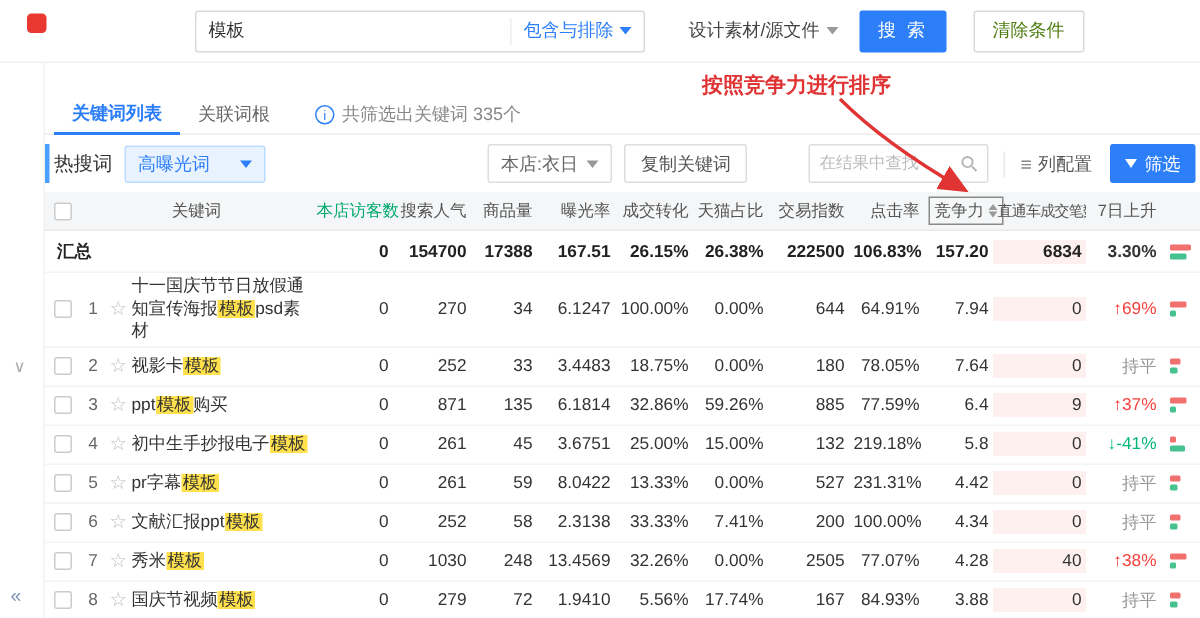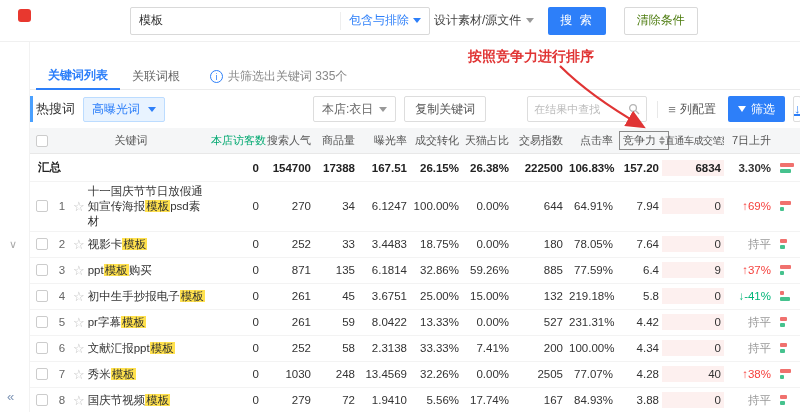--- a/index.html
+++ b/index.html
@@ -6,21 +6,21 @@
   html,body{background:#fff}
   body{font-family:"Liberation Sans","DejaVu Sans",sans-serif;font-size:12px;color:#333}
   .page{position:relative;width:800px;height:412px;background:#fff;overflow:hidden}
 
   
   .topbar{position:relative;height:42px;border-bottom:1px solid #f0f0f0;display:flex;align-items:center;padding-left:130px}
   .logo-chip{position:absolute;left:18px;top:9px;width:13px;height:13px;border-radius:3px;background:#e8382f}
   .searchbox{display:flex;align-items:center;width:300px;height:28px;border:1px solid #d9d9d9;border-radius:2px;background:#fff}
   .kw-input{flex:1;border:none;outline:none;padding:0 8px;font-size:12px;color:#333;font-family:inherit;min-width:0}
   .inc-exc{display:flex;align-items:center;gap:4px;padding:0 8px;color:#2d7ff9;border-left:1px solid #eee;height:18px;cursor:pointer;white-space:nowrap}
-  .cat-select{display:flex;align-items:center;gap:5px;margin-left:4px;color:#444;cursor:pointer;white-space:nowrap}
+  .cat-select{display:flex;align-items:center;gap:5px;margin-left:29px;color:#444;cursor:pointer;white-space:nowrap}
   .caret{width:0;height:0;border-left:4px solid transparent;border-right:4px solid transparent;border-top:5px solid #999;display:inline-block}
   .caret.blue{border-top-color:#2d7ff9}
   .btn-search{margin-left:14px;height:28px;padding:0 12px;background:#2d7ff9;color:#fff;border:none;border-radius:2px;font-size:12px;letter-spacing:2px;cursor:pointer;font-family:inherit}
   .btn-clear{margin-left:18px;height:28px;padding:0 12px;background:#fff;color:#4d7c0f;border:1px solid #d9d9d9;border-radius:2px;font-size:12px;cursor:pointer;font-family:inherit}
 
   
   .annotation{position:absolute;left:468px;top:48px;color:#e03434;font-size:14px;font-weight:700;z-index:30;white-space:nowrap}
   .anno-svg{position:absolute;left:0;top:0;width:800px;height:412px;pointer-events:none;z-index:29}
 
   
@@ -34,21 +34,21 @@
   .tabsrow{display:flex;align-items:center;height:26px;margin-top:22px;border-bottom:1px solid #ececec;padding-left:6px}
   .tab{padding:4px 12px;color:#666;cursor:pointer;white-space:nowrap}
   .tab.active{color:#2d7ff9;border-bottom:2px solid #2d7ff9;font-weight:600}
   .filter-info{display:flex;align-items:center;gap:5px;margin-left:18px;color:#888;white-space:nowrap}
   .info-i{width:13px;height:13px;border-radius:50%;border:1px solid #2d7ff9;color:#2d7ff9;font-size:9px;display:inline-flex;align-items:center;justify-content:center;font-style:normal}
 
   
   .toolbar{position:relative;display:flex;align-items:center;height:38px;padding:0 8px 0 6px}
   .accent{position:absolute;left:0;top:6px;width:3px;height:26px;background:#4aa0ff}
   .hot-label{color:#333;font-size:13px;white-space:nowrap}
-  .tag{display:inline-flex;align-items:center;gap:8px;margin-left:8px;padding:3px 8px;background:#e8f3ff;border:1px solid #bcdcff;color:#2d7ff9;border-radius:2px;cursor:pointer;white-space:nowrap}
+  .tag{display:inline-flex;align-items:center;gap:20px;margin-left:8px;padding:3px 8px;background:#e8f3ff;border:1px solid #bcdcff;color:#2d7ff9;border-radius:2px;cursor:pointer;white-space:nowrap}
   .shop-select{display:flex;align-items:center;gap:6px;margin-left:148px;height:26px;padding:0 8px;border:1px solid #ddd;border-radius:2px;color:#666;cursor:pointer;white-space:nowrap}
   .btn-copy{margin-left:8px;height:26px;padding:0 10px;background:#fff;border:1px solid #ddd;border-radius:2px;color:#555;font-size:12px;cursor:pointer;font-family:inherit;white-space:nowrap}
   .find-box{display:flex;align-items:center;margin-left:41px;width:120px;height:26px;border:1px solid #ddd;border-radius:2px;padding:0 6px;background:#fff}
   .find-box input{flex:1;border:none;outline:none;font-size:11px;color:#333;font-family:inherit;min-width:0}
   .find-box input::placeholder{color:#bbb}
   .colcfg{display:flex;align-items:center;gap:4px;margin-left:10px;padding-left:10px;border-left:1px solid #e8e8e8;color:#555;cursor:pointer;white-space:nowrap}
   .colcfg .bars-ic{color:#888;font-size:13px}
   .btn-filter{display:inline-flex;align-items:center;gap:5px;margin-left:12px;height:26px;padding:0 10px;background:#2d7ff9;border:none;border-radius:2px;color:#fff;font-size:12px;cursor:pointer;font-family:Liberation Sans, sans-serif;white-space:nowrap}
   .funnel{width:0;height:0;border-left:4px solid transparent;border-right:4px solid transparent;border-top:6px solid #fff}
   .btn-dl{margin-left:8px;width:26px;height:26px;border:1px solid #ddd;border-radius:2px;background:#fff;color:#2d7ff9;font-size:13px;line-height:1;cursor:pointer;display:inline-flex;align-items:center;justify-content:center}

